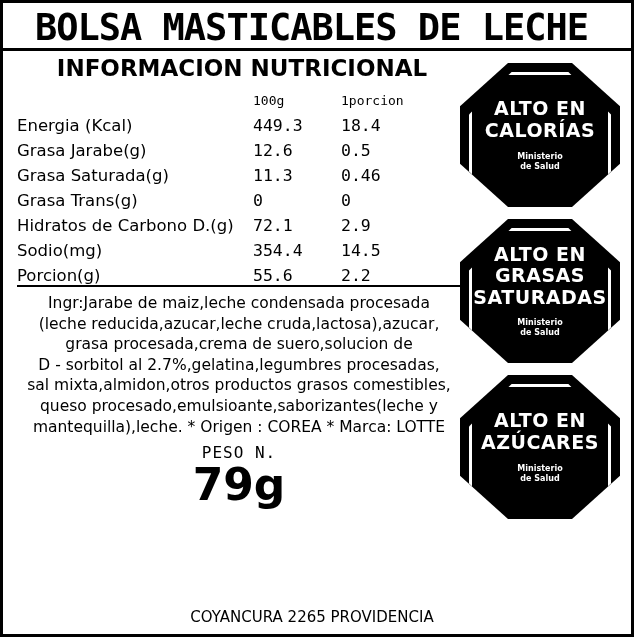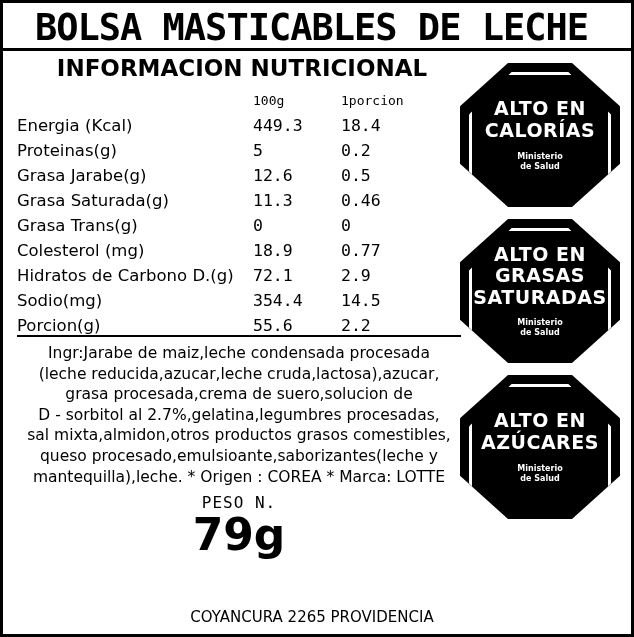--- a/index.html
+++ b/index.html
@@ -189,43 +189,33 @@
           <th class="c-por">1porcion</th>
         </tr>
       </thead>
       <tbody>
         <tr>
           <td class="c-name">Energia (Kcal)</td>
           <td class="c-100">449.3</td>
           <td class="c-por">18.4</td>
         </tr>
         <tr>
-          <td class="c-name">Proteinas(g)</td>
-          <td class="c-100">5</td>
-          <td class="c-por">0.2</td>
-        </tr>
-        <tr>
           <td class="c-name">Grasa Jarabe(g)</td>
           <td class="c-100">12.6</td>
           <td class="c-por">0.5</td>
         </tr>
         <tr>
           <td class="c-name">Grasa Saturada(g)</td>
           <td class="c-100">11.3</td>
           <td class="c-por">0.46</td>
         </tr>
         <tr>
           <td class="c-name">Grasa Trans(g)</td>
           <td class="c-100">0</td>
           <td class="c-por">0</td>
-        </tr>
-        <tr>
-          <td class="c-name">Colesterol (mg)</td>
-          <td class="c-100">18.9</td>
-          <td class="c-por">0.77</td>
         </tr>
         <tr>
           <td class="c-name">Hidratos de Carbono D.(g)</td>
           <td class="c-100">72.1</td>
           <td class="c-por">2.9</td>
         </tr>
         <tr>
           <td class="c-name">Sodio(mg)</td>
           <td class="c-100">354.4</td>
           <td class="c-por">14.5</td>

